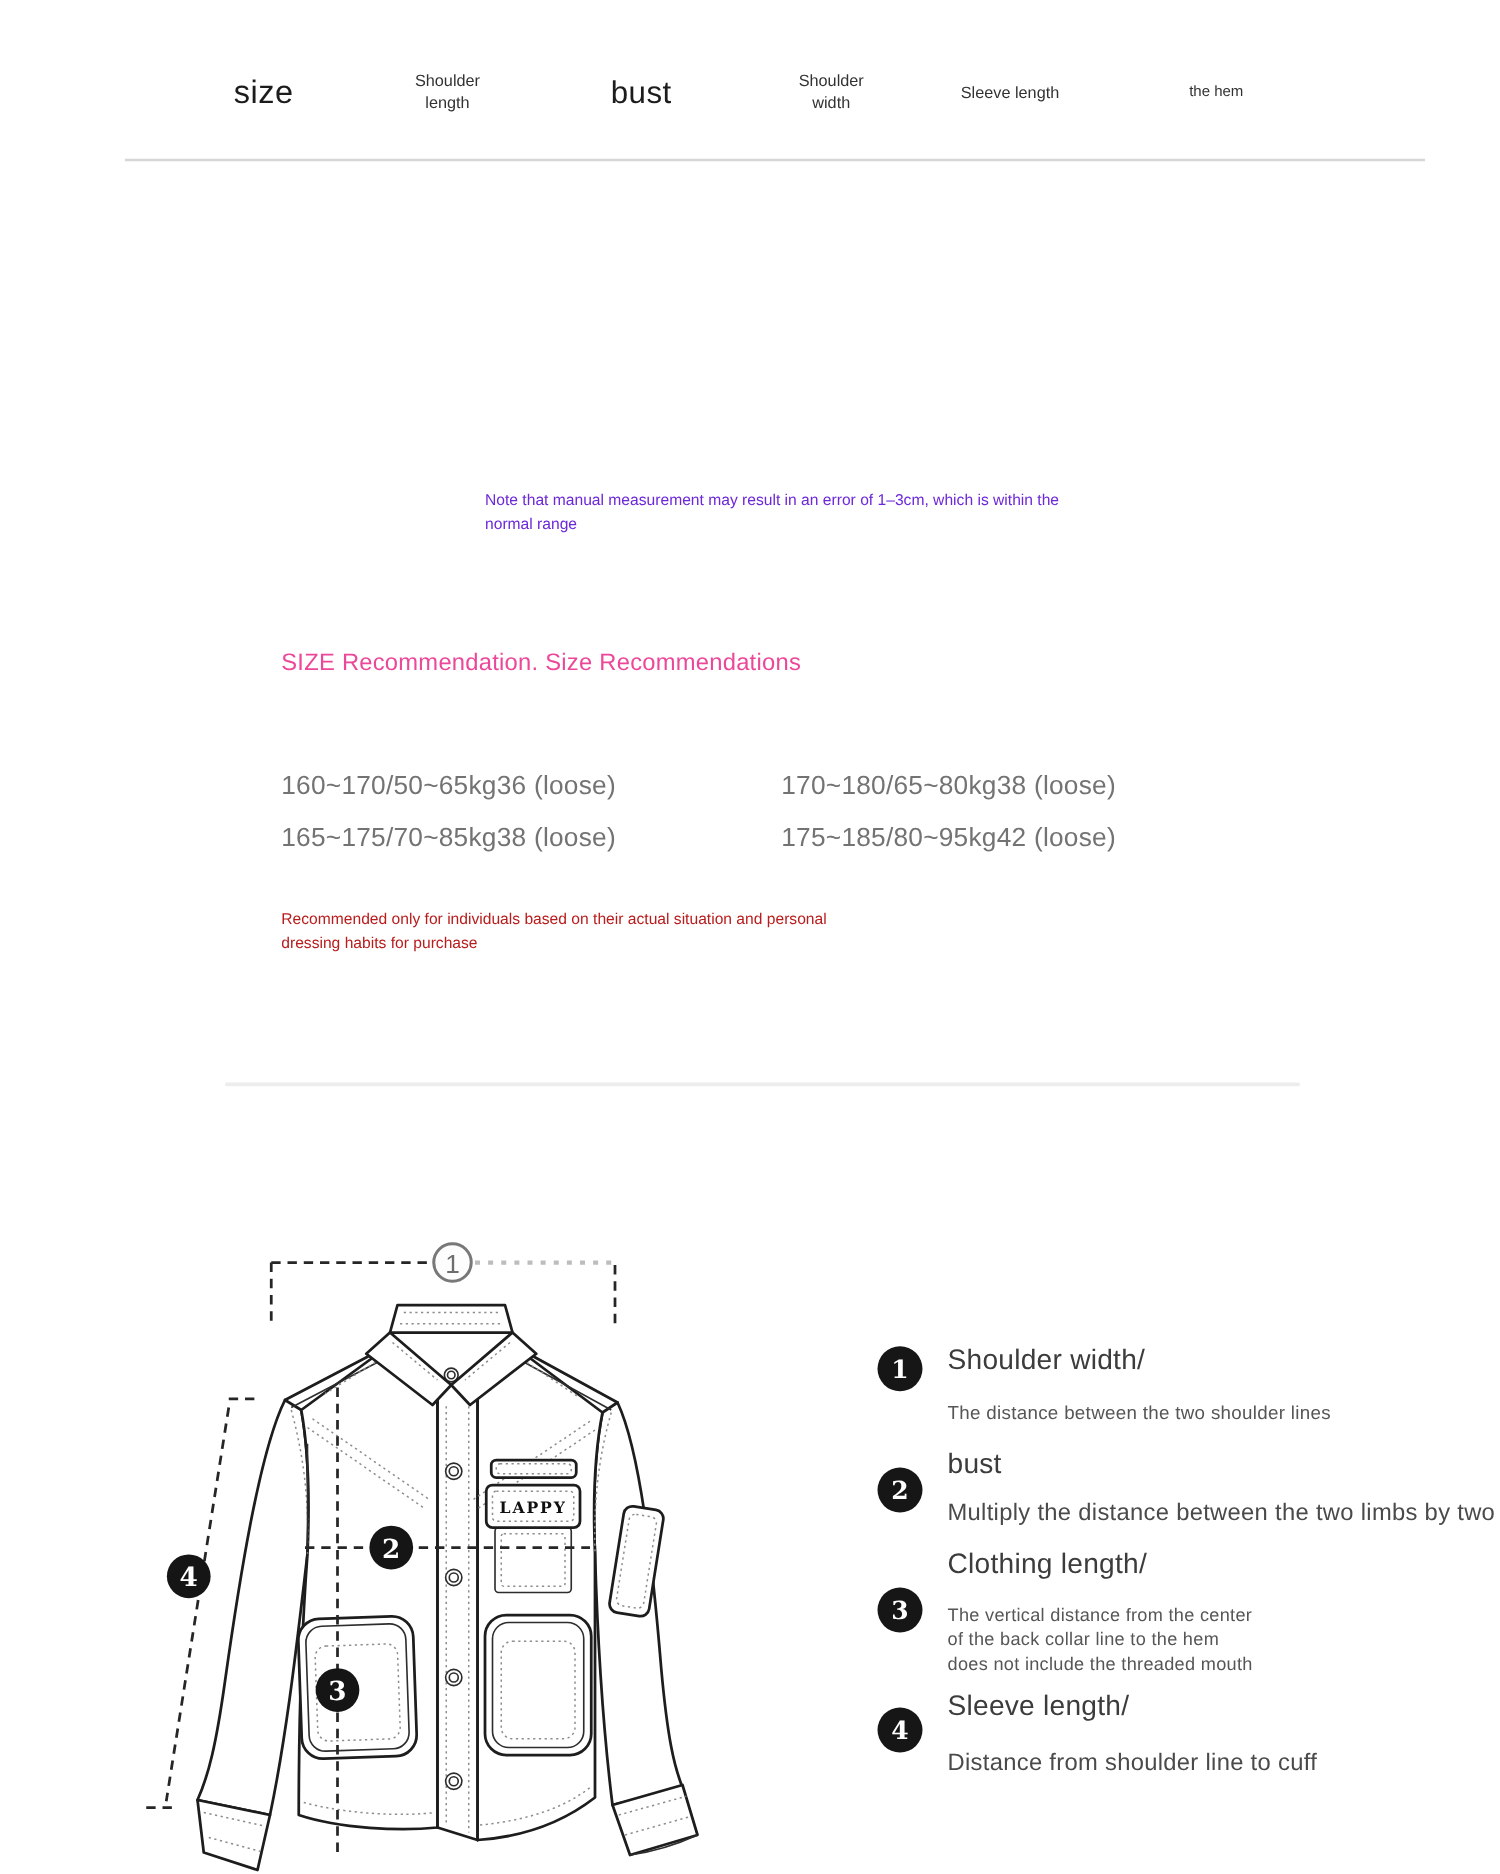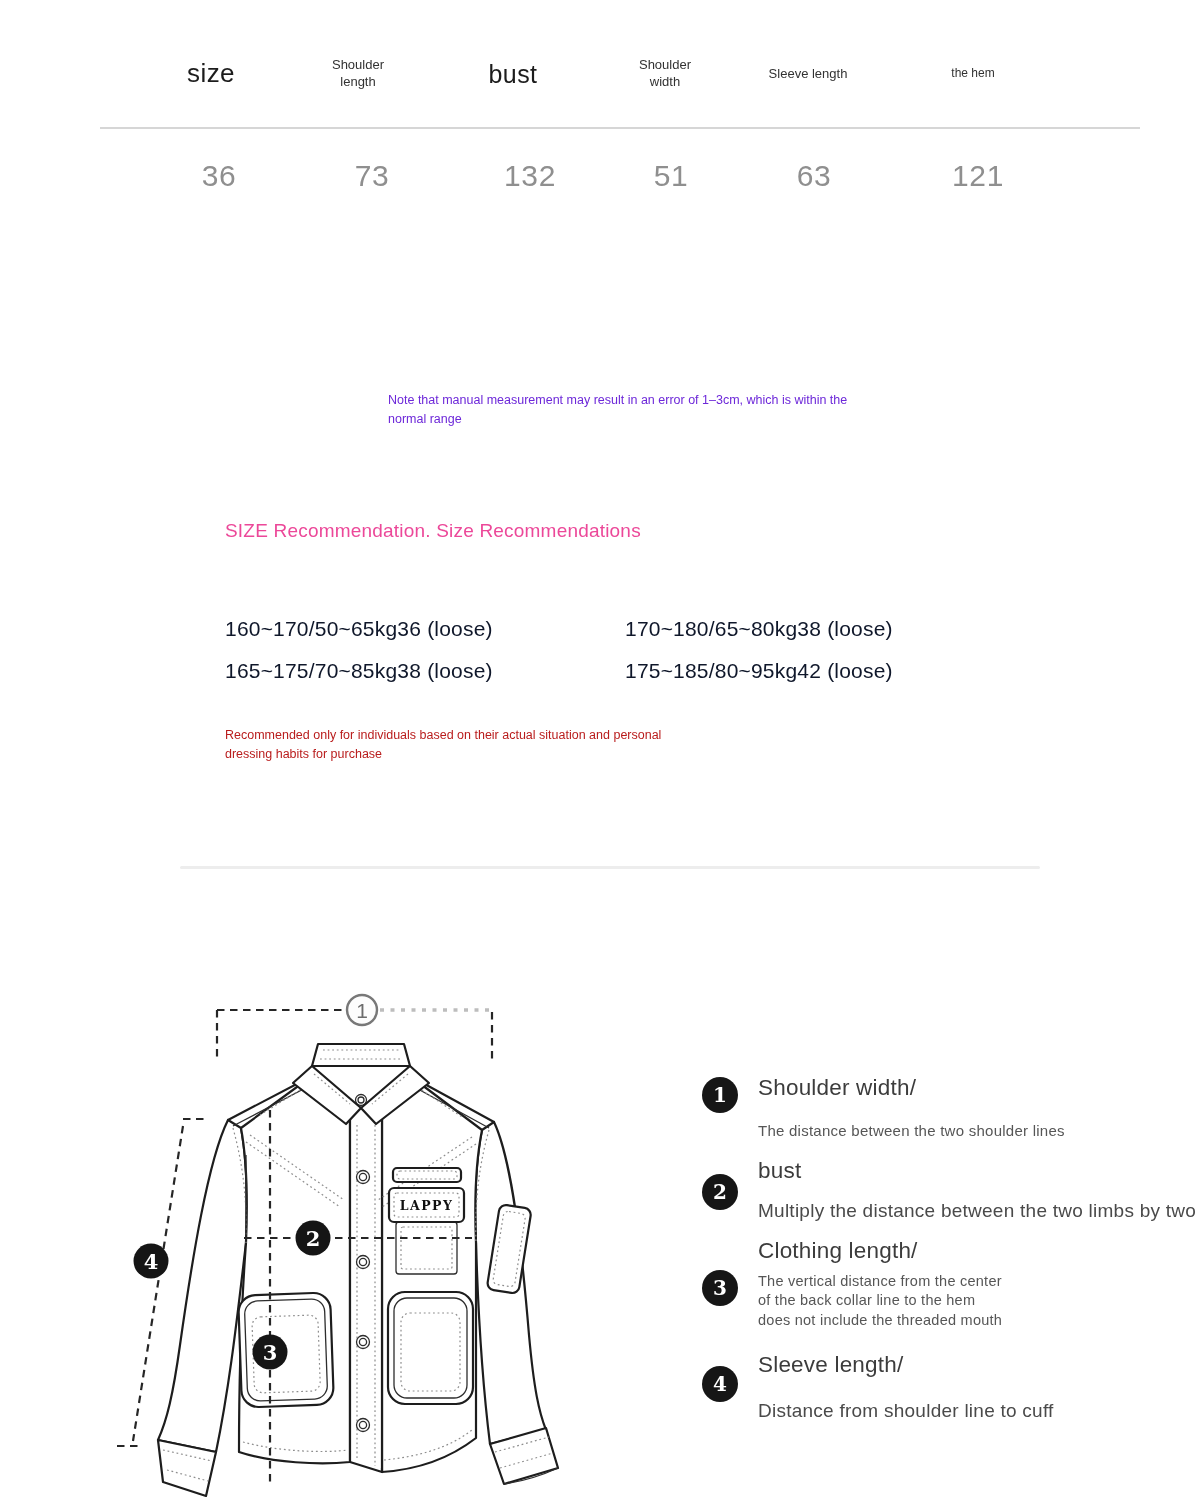--- a/index.html
+++ b/index.html
@@ -29,21 +29,21 @@
   .t-cell:nth-child(4){left:671px}
   .t-cell:nth-child(5){left:814px}
   .t-cell:nth-child(6){left:978px}
 
   .measure-note{position:absolute;left:388px;top:391px;width:475px;
       font-size:12.5px;line-height:1.55;color:#6d28d9}
 
   
   .rec-heading{position:absolute;left:225px;top:520px;font-size:19px;color:#ec4899;letter-spacing:.2px}
   .rec-lines{position:absolute;left:0;top:0;width:1200px}
-  .rec-line{position:absolute;font-size:21px;color:#0f172a;letter-spacing:.2px;white-space:nowrap}
+  .rec-line{position:absolute;font-size:21px;color:#737373;letter-spacing:.2px;white-space:nowrap}
   .rec-line:nth-child(1){left:225px;top:617px}
   .rec-line:nth-child(2){left:625px;top:617px}
   .rec-line:nth-child(3){left:225px;top:659px}
   .rec-line:nth-child(4){left:625px;top:659px}
   .rec-note{position:absolute;left:225px;top:726px;width:440px;
       font-size:12.5px;line-height:1.55;color:#b91c1c}
   .section-rule{position:absolute;left:180px;top:866px;width:860px;height:3px;background:#ededed;border-radius:2px}
 
   
   .guide-svg{position:absolute;left:100px;top:950px;width:600px;height:549px}
@@ -55,21 +55,21 @@
   .lg-title{margin-left:58px;font-size:22.5px;color:#3c3c3c;letter-spacing:.2px}
   .lg-desc{margin-left:58px;color:#565656;line-height:1.33;letter-spacing:.25px}
   .lg-item:nth-child(1){top:1075px}
   .lg-item:nth-child(1) .lg-badge{top:2px}
   .lg-item:nth-child(1) .lg-desc{margin-top:20px;font-size:15px}
   .lg-item:nth-child(2){top:1158px}
   .lg-item:nth-child(2) .lg-badge{top:16px}
   .lg-item:nth-child(2) .lg-desc{margin-top:14px;font-size:19px;color:#4a4a4a}
   .lg-item:nth-child(3){top:1238px}
   .lg-item:nth-child(3) .lg-badge{top:32px}
-  .lg-item:nth-child(3) .lg-desc{margin-top:8px;font-size:14.5px;max-width:248px}
+  .lg-item:nth-child(3) .lg-desc{margin-top:20px;font-size:14.5px;max-width:248px}
   .lg-item:nth-child(4){top:1352px}
   .lg-item:nth-child(4) .lg-badge{top:14px}
   .lg-item:nth-child(4) .lg-desc{margin-top:20px;font-size:19px;color:#4a4a4a}
 
   
   .s2{fill:none;stroke:#1d1d1d;stroke-width:2.2;stroke-linecap:round;stroke-linejoin:round}
   .s1{fill:none;stroke:#2d2d2d;stroke-width:1.3;stroke-linejoin:round}
   .wf{fill:#fff}
   .dt{fill:none;stroke:#8d8d8d;stroke-width:1.2;stroke-dasharray:1.8 2.8}
   .dk{fill:none;stroke:#262626;stroke-width:2.2;stroke-dasharray:7.5 5.5}
@@ -88,28 +88,20 @@
     <div class="th">size</div>
     <div class="th">Shoulder length</div>
     <div class="th">bust</div>
     <div class="th">Shoulder width</div>
     <div class="th">Sleeve length</div>
     <div class="th">the hem</div>
   </div>
 <div class="thead-rule"></div>
 
 <div class="t-rows">
-    <div class="t-row">
-    <div class="t-cell">36</div>
-    <div class="t-cell">73</div>
-    <div class="t-cell">132</div>
-    <div class="t-cell">51</div>
-    <div class="t-cell">63</div>
-    <div class="t-cell">121</div>
-  </div>
   </div>
 
 <div class="measure-note">Note that manual measurement may result in an error of 1–3cm, which is within the normal range</div>
 
 <div class="rec-heading">SIZE Recommendation. Size Recommendations</div>
 <div class="rec-lines">
     <div class="rec-line">160~170/50~65kg36 (loose)</div>
     <div class="rec-line">170~180/65~80kg38 (loose)</div>
     <div class="rec-line">165~175/70~85kg38 (loose)</div>
     <div class="rec-line">175~185/80~95kg42 (loose)</div>

